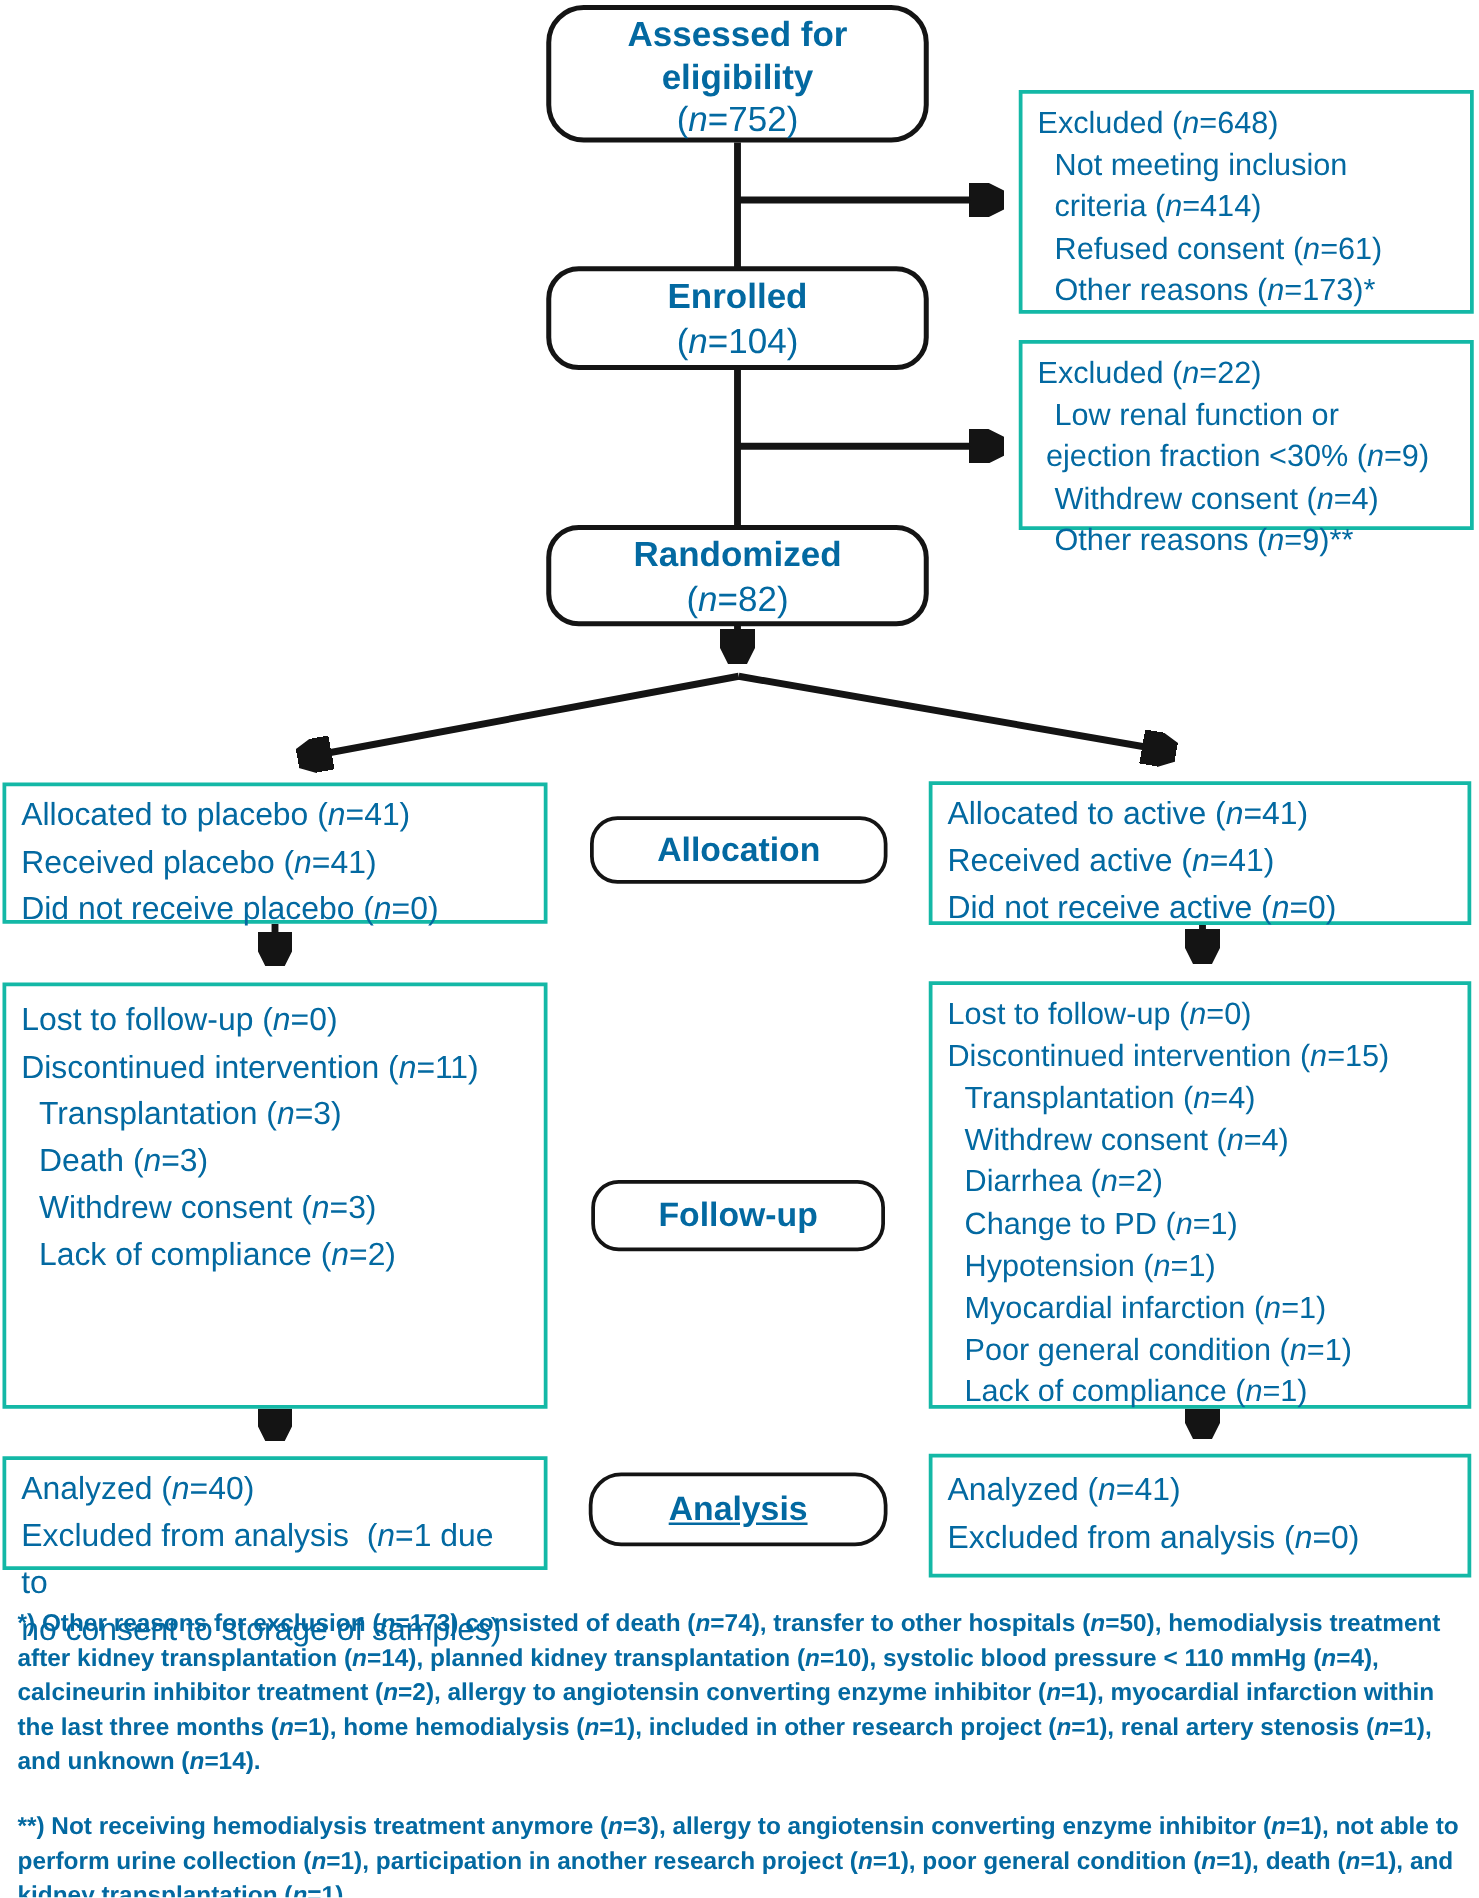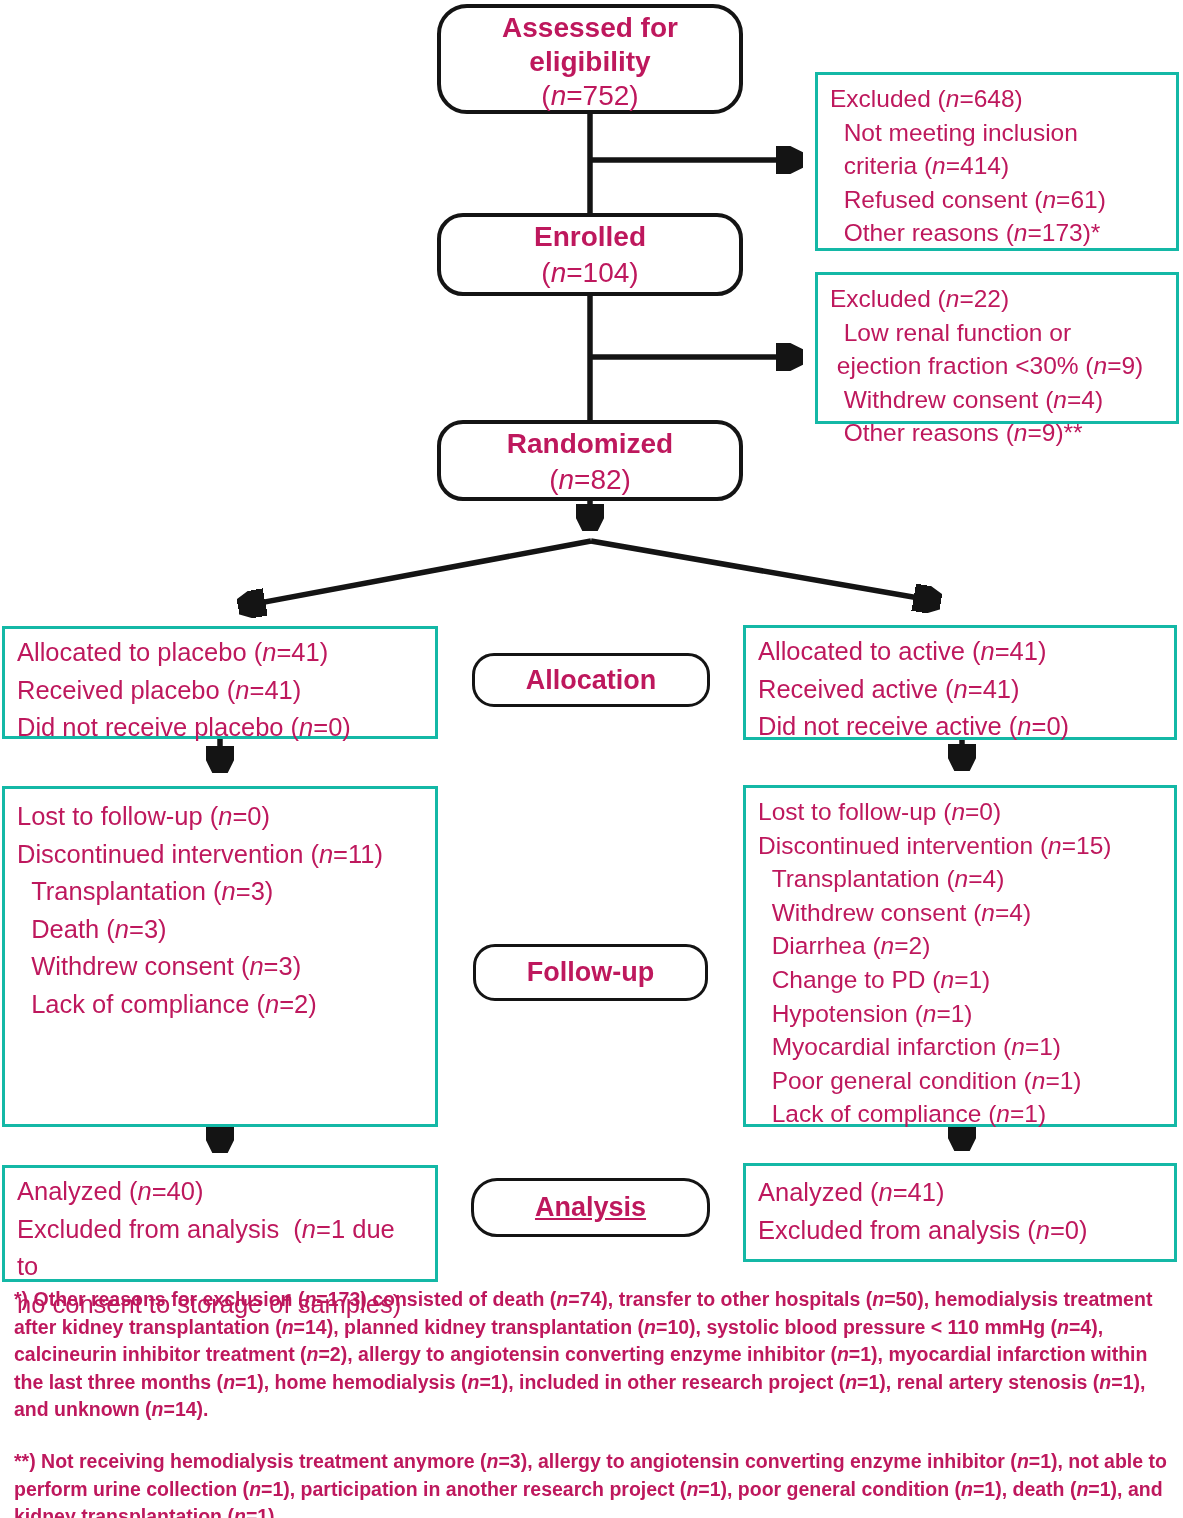--- a/index.html
+++ b/index.html
@@ -1,18 +1,18 @@
 <!DOCTYPE html>
 <html><head>
 <meta charset="utf-8">
 <style>
   html,body { margin:0; padding:0; background:#ffffff; }
   .canvas {
     position:relative; width:1183px; height:1518px; background:#ffffff;
-    font-family:"Liberation Sans", sans-serif; color:#be185d; overflow:hidden;
+    font-family:"Liberation Sans", sans-serif; color:#0369a1; overflow:hidden;
   }
   .canvas * { box-sizing:border-box; }
 
   .connectors { position:absolute; left:0; top:0; width:1183px; height:1518px; }
   .connectors path { stroke:#141414; stroke-width:5.5px; fill:none; }
 
   
   .rbox {
     position:absolute; border:4px solid #141414; border-radius:30px; background:#fff;
     text-align:center; font-size:28px; line-height:36px; padding-top:2px;
@@ -28,21 +28,21 @@
     font-size:25.5px; line-height:37.5px; padding:5px 12px;
   }
   .box.compact { font-size:24.5px; line-height:33.6px; padding:7px 12px; }
   .line { white-space:pre-wrap; }
   #excluded1 { left:815px; top:72px;  width:364px; height:179px; }
   #excluded2 { left:815px; top:272px; width:364px; height:152px; }
   #allocLeft  { left:2px;   top:626px; width:436px; height:113px; }
   #allocRight { left:743px; top:625px; width:434px; height:115px; }
   #fuLeft     { left:2px;   top:786px; width:436px; height:341px; padding-top:9px; }
   #fuRight    { left:743px; top:785px; width:434px; height:342px; }
-  #anLeft     { left:2px;   top:1165px; width:436px; height:117px; }
+  #anLeft     { left:2px;   top:1165px; width:436px; height:91px; }
   #anRight    { left:743px; top:1163px; width:434px; height:99px; padding-top:8px; }
 
   
   .pill {
     position:absolute; border:3.5px solid #141414; border-radius:22px; background:#fff;
     display:flex; align-items:center; justify-content:center;
     font-weight:bold; font-size:27px;
   }
   #allocPill { left:472px; top:653px;  width:238px; height:54px; }
   #fuPill    { left:473px; top:944px;  width:235px; height:57px; }

